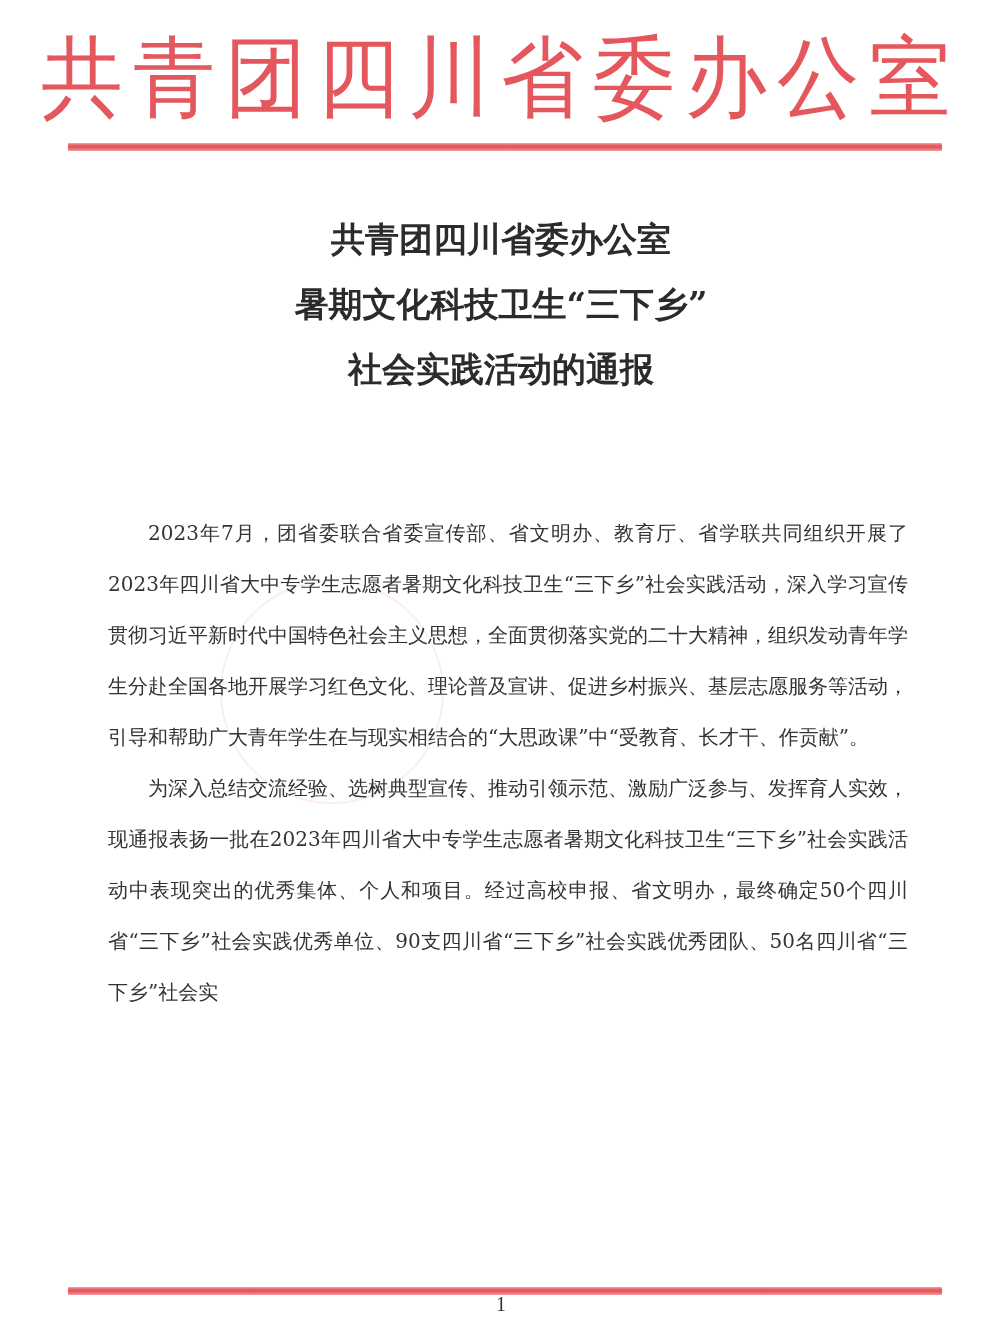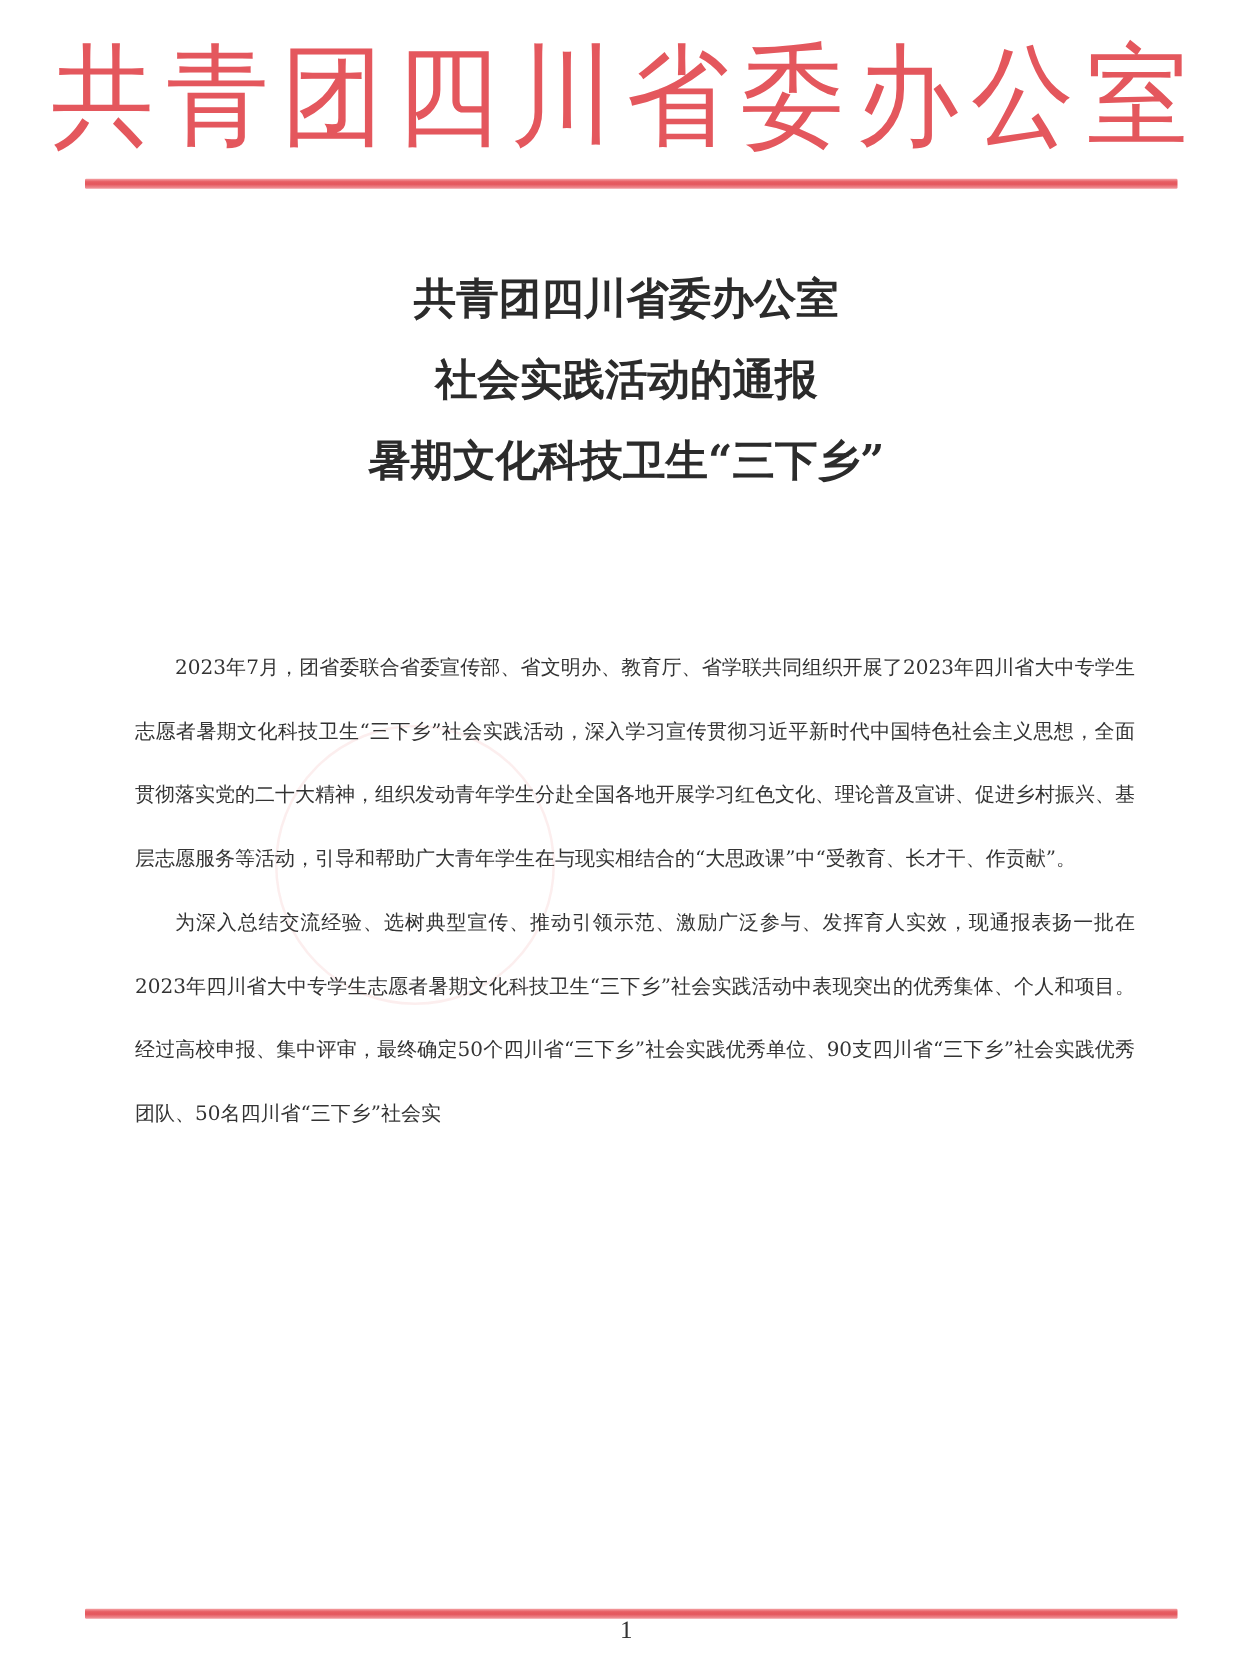--- a/index.html
+++ b/index.html
@@ -23,21 +23,21 @@
   .rule.bottom { top: 1287px; }
   .title {
     position: absolute; left: 0; top: 207px; width: 1002px; text-align: center;
     font-family: "DejaVu Serif", serif; font-weight: bold;
     font-size: 34px; line-height: 65px; color: #2b2b2b;
   }
   .title div { white-space: nowrap; }
   .body {
     position: absolute; left: 108px; top: 508px; width: 800px;
     font-family: "DejaVu Serif", serif;
-    font-size: 16px; line-height: 51px; color: #333;
+    font-size: 20px; line-height: 51px; color: #333;
     text-align: justify;
   }
   .body p { margin: 0 0 0 0; text-indent: 2em; }
   .body p + p { margin-top: 0; }
   .pagenum {
     position: absolute; left: 0; top: 1293px; width: 1002px; text-align: center;
     font-family: "Liberation Serif", serif; font-size: 20px; color: #333;
   }
   .seal {
     position: absolute; left: 220px; top: 580px; width: 220px; height: 220px;
@@ -48,23 +48,23 @@
 </head>
 <body>
 
 <div class="letterhead">共青团四川省委办公室</div>
 <div class="rule top"></div>
 
 <div class="seal"></div>
 
 <div class="title">
   <div>共青团四川省委办公室</div>
+  <div>暑期文化科技卫生“三下乡”</div>
   <div>社会实践活动的通报</div>
-  <div>暑期文化科技卫生“三下乡”</div>
 </div>
 
 <div class="body">
   <p>2023年7月，团省委联合省委宣传部、省文明办、教育厅、省学联共同组织开展了2023年四川省大中专学生志愿者暑期文化科技卫生“三下乡”社会实践活动，深入学习宣传贯彻习近平新时代中国特色社会主义思想，全面贯彻落实党的二十大精神，组织发动青年学生分赴全国各地开展学习红色文化、理论普及宣讲、促进乡村振兴、基层志愿服务等活动，引导和帮助广大青年学生在与现实相结合的“大思政课”中“受教育、长才干、作贡献”。</p>
-  <p>为深入总结交流经验、选树典型宣传、推动引领示范、激励广泛参与、发挥育人实效，现通报表扬一批在2023年四川省大中专学生志愿者暑期文化科技卫生“三下乡”社会实践活动中表现突出的优秀集体、个人和项目。经过高校申报、集中评审，最终确定50个四川省“三下乡”社会实践优秀单位、90支四川省“三下乡”社会实践优秀团队、50名四川省“三下乡”社会实</p>
+  <p>为深入总结交流经验、选树典型宣传、推动引领示范、激励广泛参与、发挥育人实效，现通报表扬一批在2023年四川省大中专学生志愿者暑期文化科技卫生“三下乡”社会实践活动中表现突出的优秀集体、个人和项目。经过高校申报、省文明办，最终确定50个四川省“三下乡”社会实践优秀单位、90支四川省“三下乡”社会实践优秀团队、50名四川省“三下乡”社会实</p>
 </div>
 
 <div class="rule bottom"></div>
 <div class="pagenum">1</div>
 
 </body></html>

